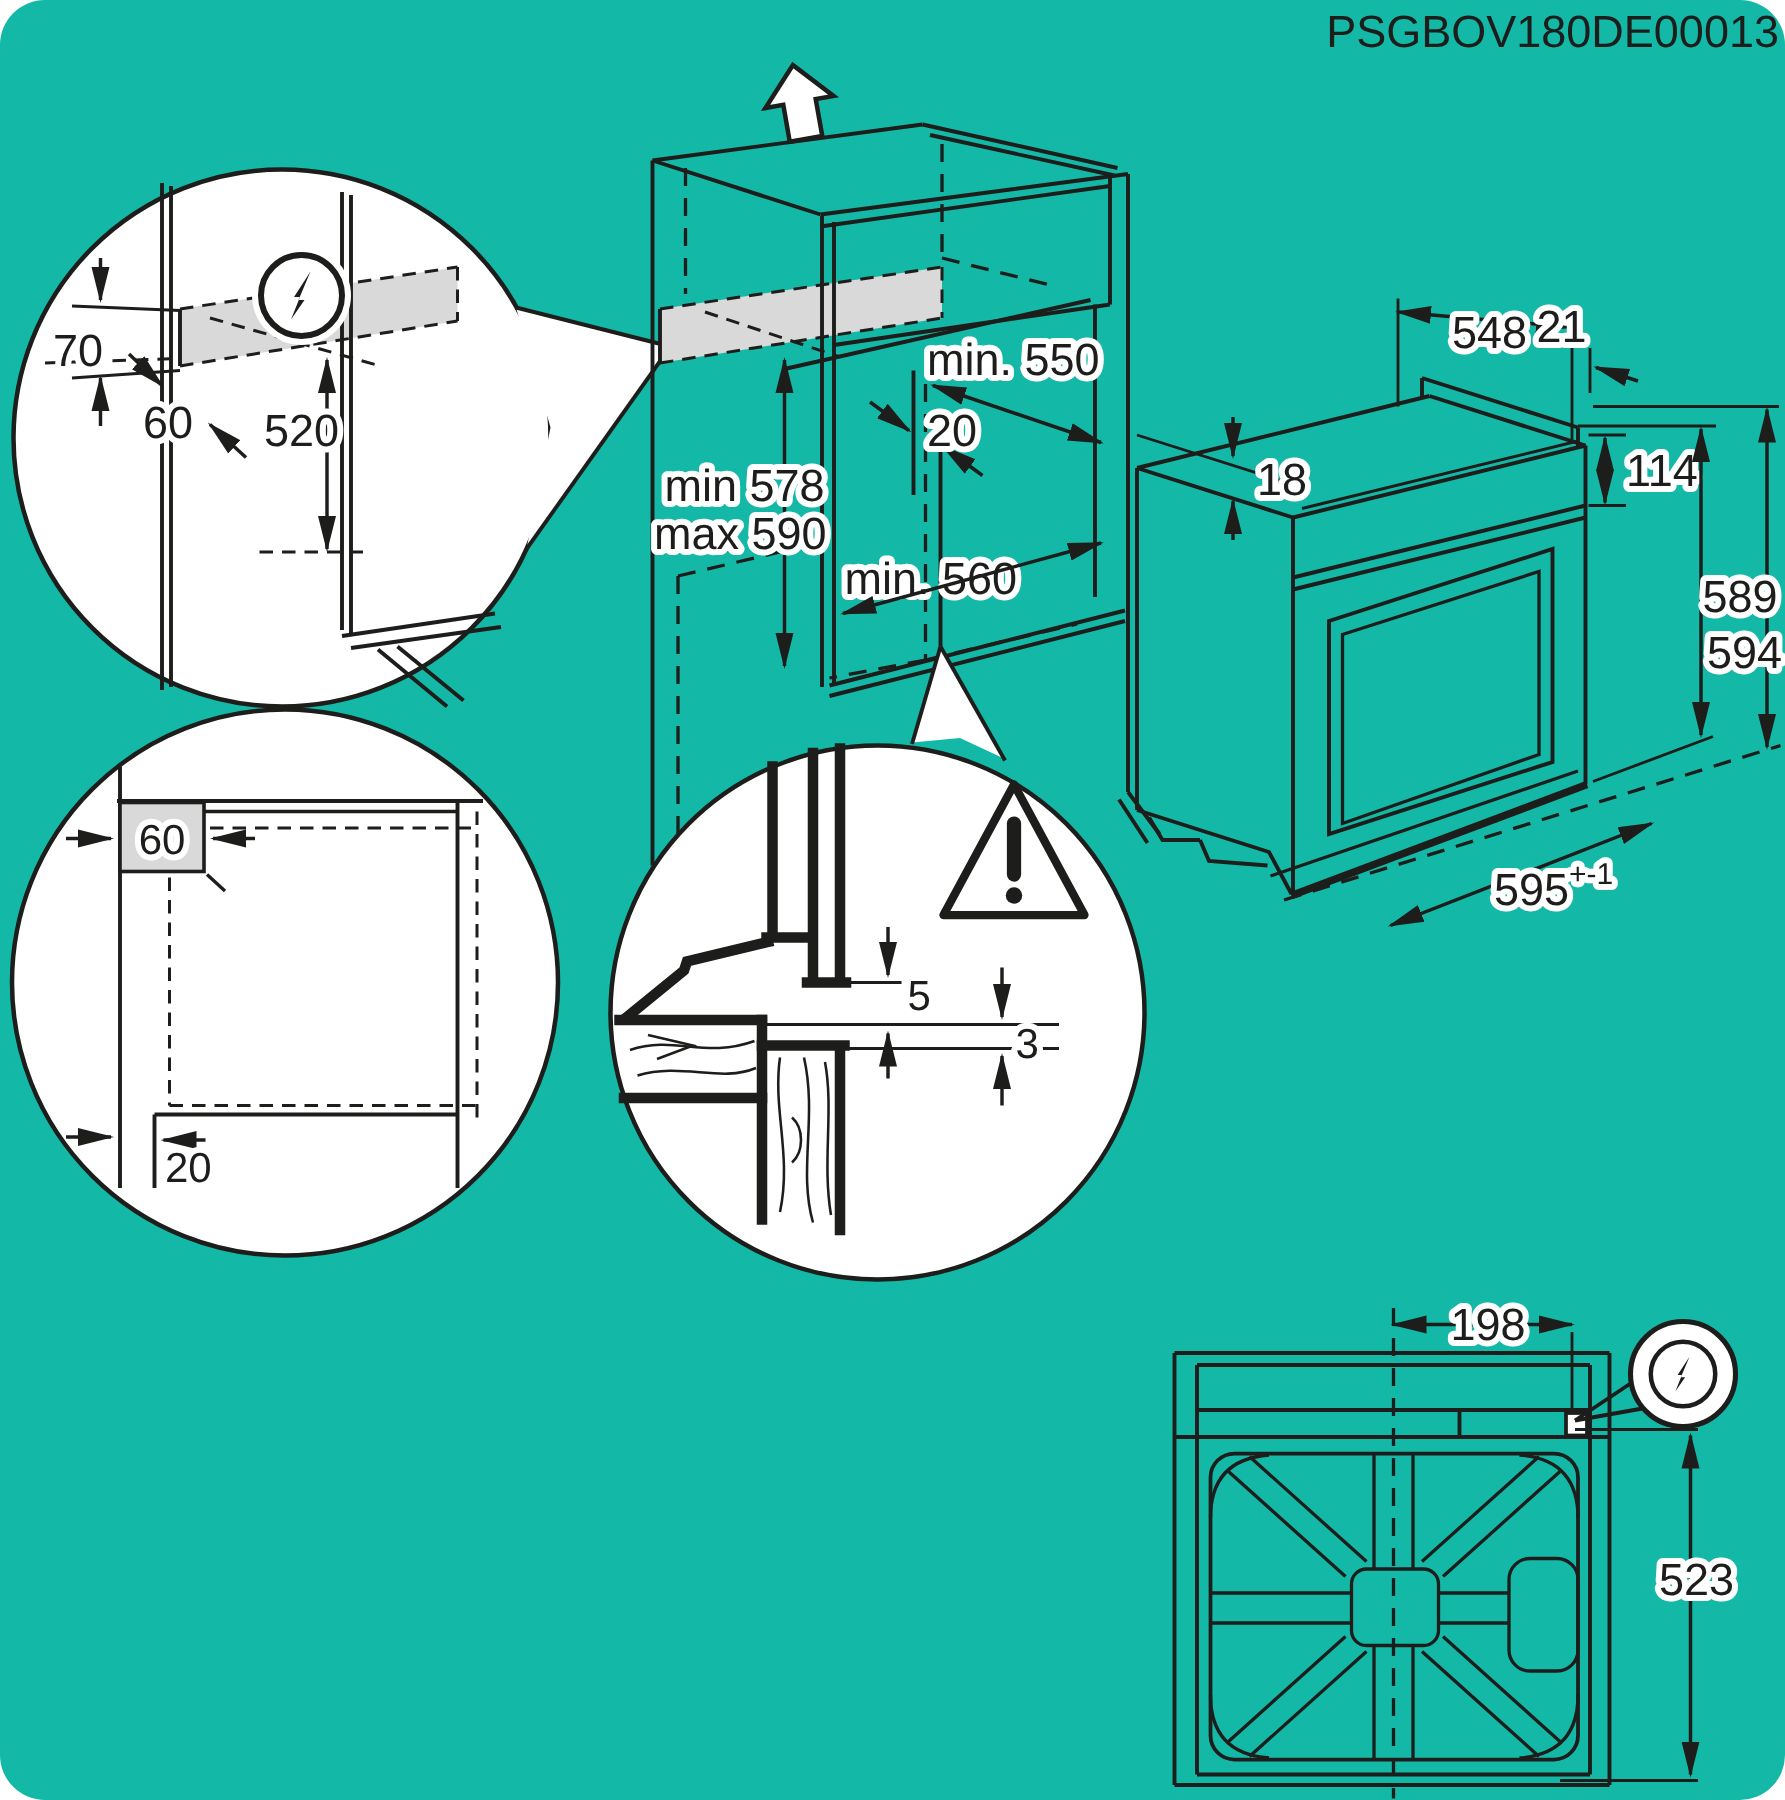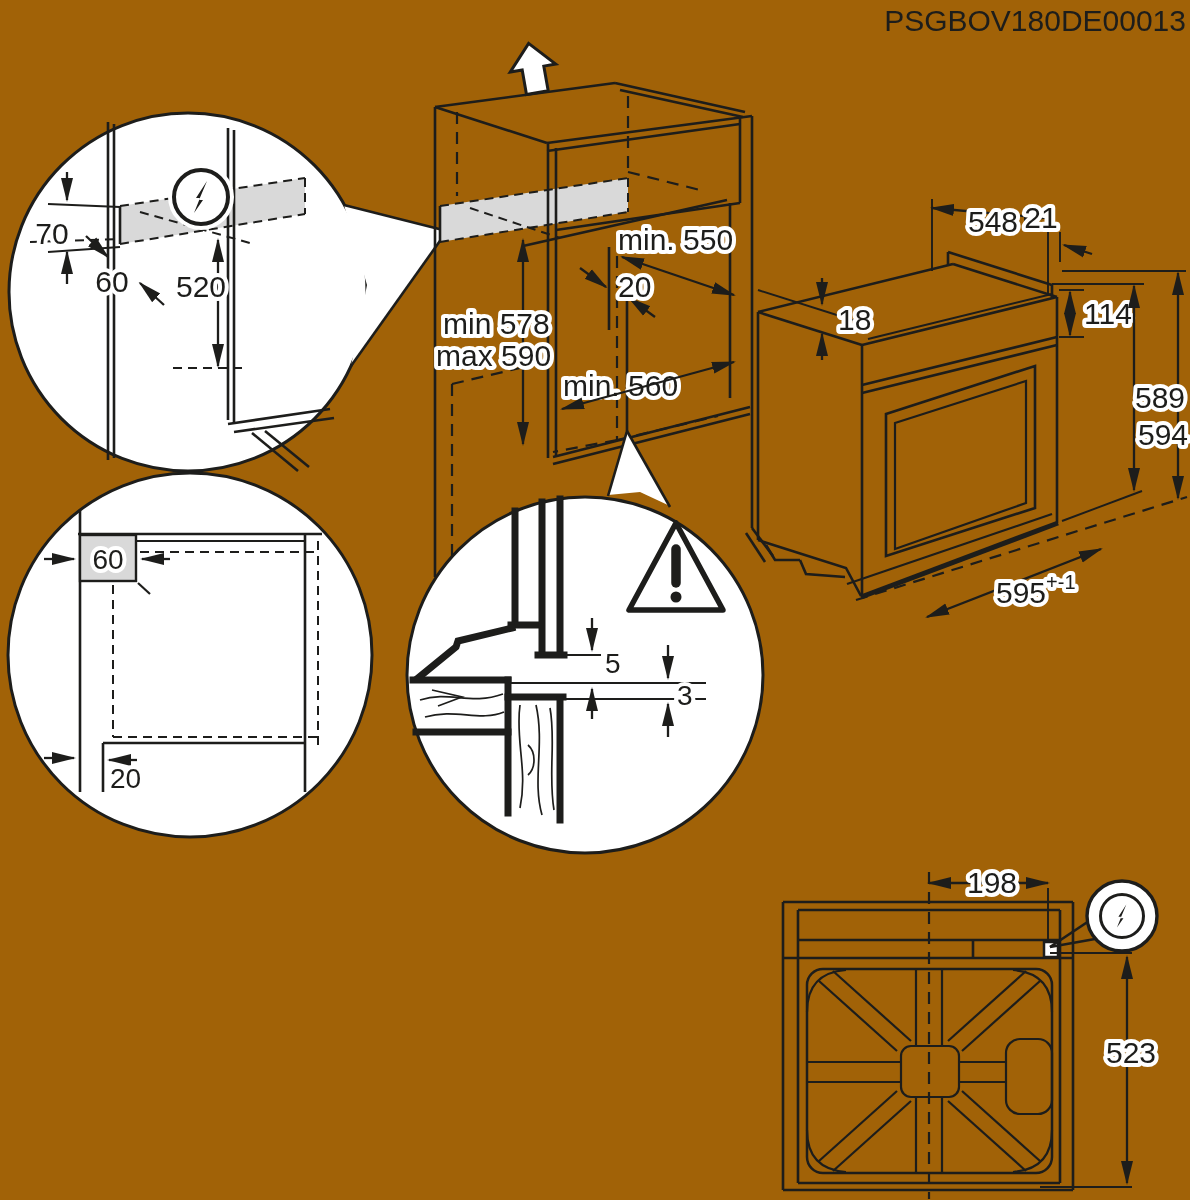--- a/index.html
+++ b/index.html
@@ -1,16 +1,16 @@
 <!DOCTYPE html>
 <html><head>
 <meta charset="utf-8">
 <style>
   html,body{margin:0;padding:0;background:#fff;}
-  .stage{width:1190px;height:1200px;position:relative;background:#a16207;}
+  .stage{width:1190px;height:1200px;position:relative;background:#14b8a6;border-radius:30px;}
   svg{display:block;}
   .ln{stroke:#1d1d1b;stroke-width:2.6;fill:none;stroke-linejoin:miter;}
   .ln2{stroke:#1d1d1b;stroke-width:2.2;fill:none;}
   .thn{stroke:#1d1d1b;stroke-width:1.9;fill:none;}
   .thk{stroke:#1d1d1b;stroke-width:7;fill:none;stroke-linecap:square;}
   .thk5{stroke:#1d1d1b;stroke-width:5;fill:none;}
   .dsh{stroke:#1d1d1b;stroke-width:2.2;fill:none;stroke-dasharray:12 8;}
   .dsh2{stroke:#1d1d1b;stroke-width:2;fill:none;stroke-dasharray:9 6;}
   .dim{stroke:#1d1d1b;stroke-width:2.3;fill:none;}
   .grain{stroke:#1d1d1b;stroke-width:1.7;fill:none;}

